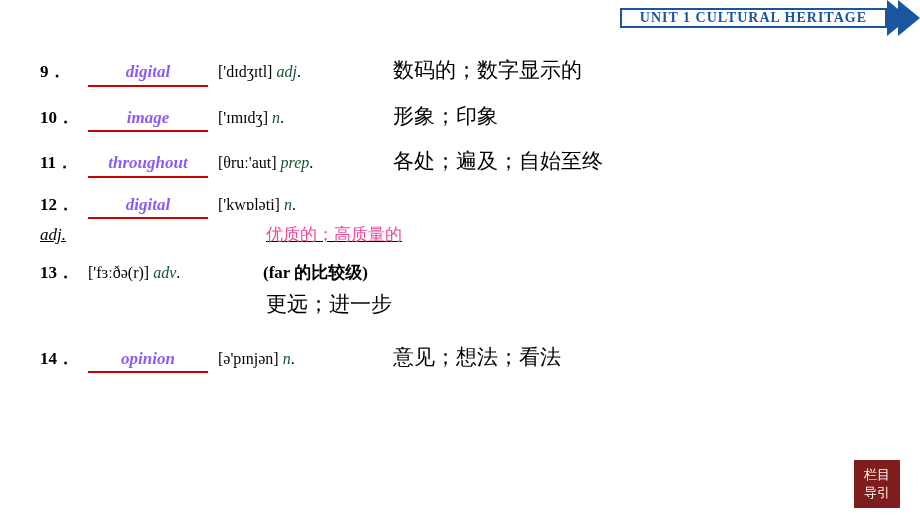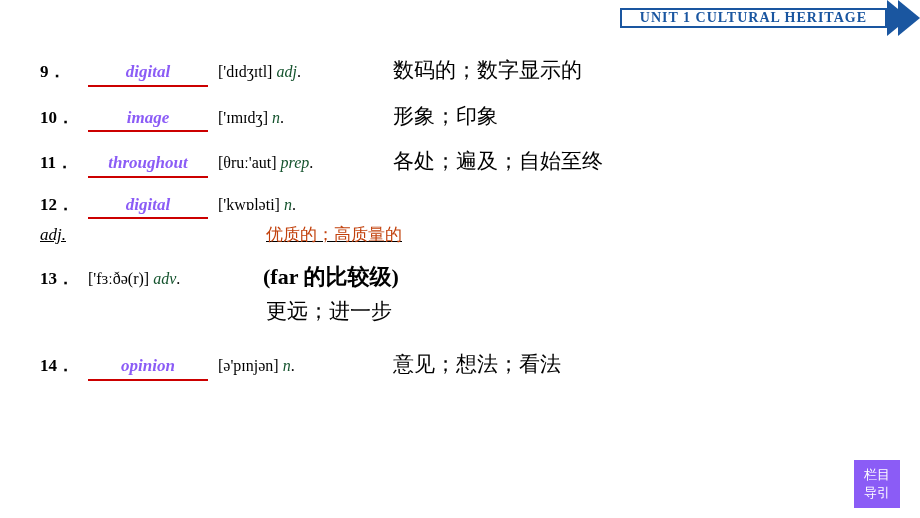--- a/index.html
+++ b/index.html
@@ -114,46 +114,46 @@
 
     .adj-label {
       font-style: italic;
       font-size: 17px;
       min-width: 48px;
       color: #000;
     }
 
     .adj-meaning {
       font-size: 17px;
-      color: #c2410c;
+      color: #ec4899;
       font-family: "SimSun", "宋体", serif;
       margin-left: 178px;
     }
 
     
     .further-meaning {
-      font-size: 22px;
+      font-size: 17px;
       color: #000;
       font-family: "SimSun", "宋体", serif;
     }
 
     .further-sub {
       display: flex;
       align-items: baseline;
       margin-bottom: 24px;
       font-size: 17px;
       padding-left: 226px;
     }
 
     
     .bottom-nav {
       position: absolute;
       bottom: 10px;
       right: 20px;
-      background: #8b5cf6;
+      background: #7f1d1d;
       color: #fff;
       font-size: 13px;
       padding: 6px 10px;
       text-align: center;
       font-family: "SimSun", "宋体", serif;
       line-height: 1.4;
     }
   </style>
 </head>
 <body>

